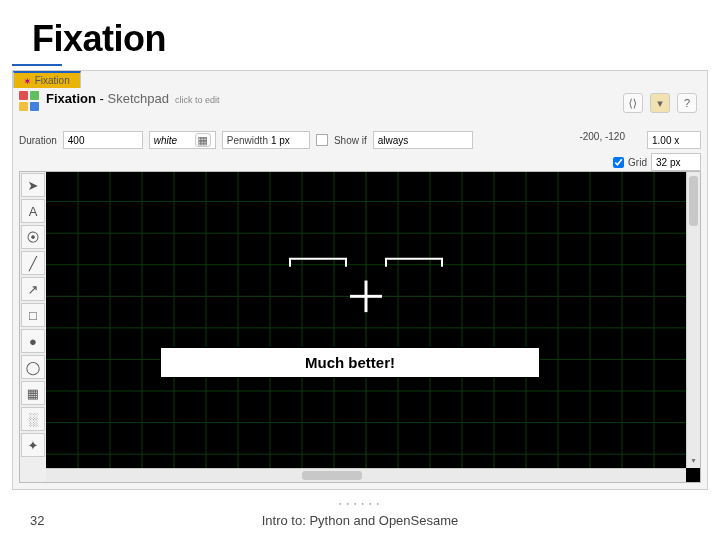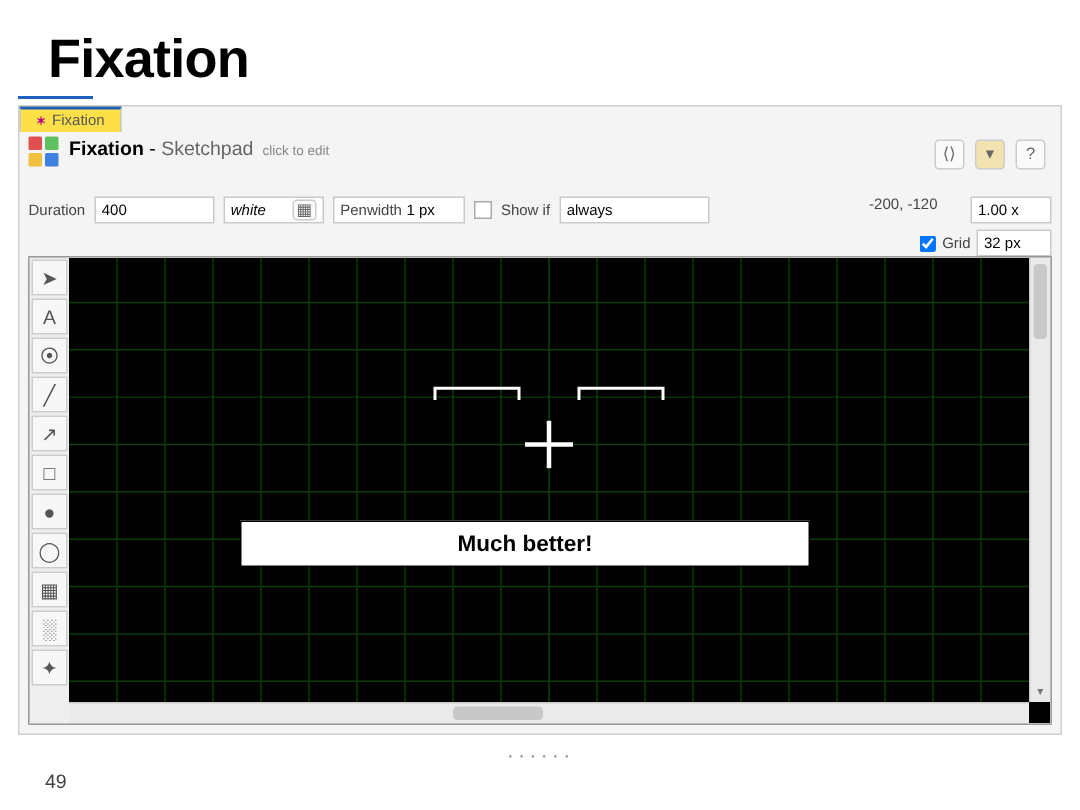--- a/index.html
+++ b/index.html
@@ -4,21 +4,21 @@
 <style>
   * { box-sizing: border-box; margin: 0; padding: 0; }
   html, body { width: 720px; height: 540px; font-family: "Segoe UI", Arial, sans-serif; background: #fff; overflow: hidden; }
   .slide { width: 720px; height: 540px; position: relative; }
   .slide-title { position: absolute; top: 18px; left: 32px; font-size: 36px; font-weight: 700; color: #000; letter-spacing: -0.5px; }
   .title-underline { position: absolute; top: 64px; left: 12px; width: 50px; height: 2px; background: #1f5fbf; }
   .page-num { position: absolute; bottom: 12px; left: 30px; font-size: 13px; color: #444; }
   .footer { position: absolute; bottom: 12px; left: 0; width: 100%; text-align: center; font-size: 13px; color: #444; }
   .footer-dots { position: absolute; bottom: 34px; left:0; width:100%; text-align:center; font-size:4px; letter-spacing:2px; color:#999;}
   .app { position: absolute; top: 70px; left: 12px; right: 12px; bottom: 50px; border: 1px solid #cfcfcf; background: #f4f4f4; font-size: 11px; }
-  .tab { position:absolute; top:0; left:0; background:#fde047; border:1px solid #c8c8c8; border-top:2px solid #1f5fbf; border-bottom:none; padding:2px 10px; font-size:10px; color:#555;}
+  .tab { position:absolute; top:0; left:0; background:#eab308; border:1px solid #c8c8c8; border-top:2px solid #1f5fbf; border-bottom:none; padding:2px 10px; font-size:10px; color:#555;}
   .tab .x { color:#b08; font-weight:bold; margin-right:4px; font-size:8px }
   .header { position:absolute; top:20px; left:6px; right:6px; height:34px; }
   .icon-os { display:inline-block; width:20px; height:20px; vertical-align:top; margin-right:4px; }
   .icon-os span{position:absolute;width:9px;height:9px;border-radius:1px}
   .header-main { display:inline-block; vertical-align:top; }
   .hname { font-size:13px; }
   .htype { color:#666; }
   .hclick { color:#888; font-size:9px; margin-left:6px }
   .hdesc { font-size:9px; color:#666; margin-top:1px }
   .hdr-right { position:absolute; right:4px; top:2px; }
@@ -170,14 +170,15 @@
         </div>
       <div class="hscroll">
           <div class="thumb"></div>
         </div>
 
       <div class="callout" style="left:140px; top:175px; width:380px;">Much better!</div>
     </div>
   </div>
 
   <div class="footer-dots">● ● ● ● ● ●</div>
-  <div class="page-num">49</div>
+  <div class="page-num">32</div>
+  <div class="footer">Intro to: Python and OpenSesame</div>
 </div>
 
 </body></html>

